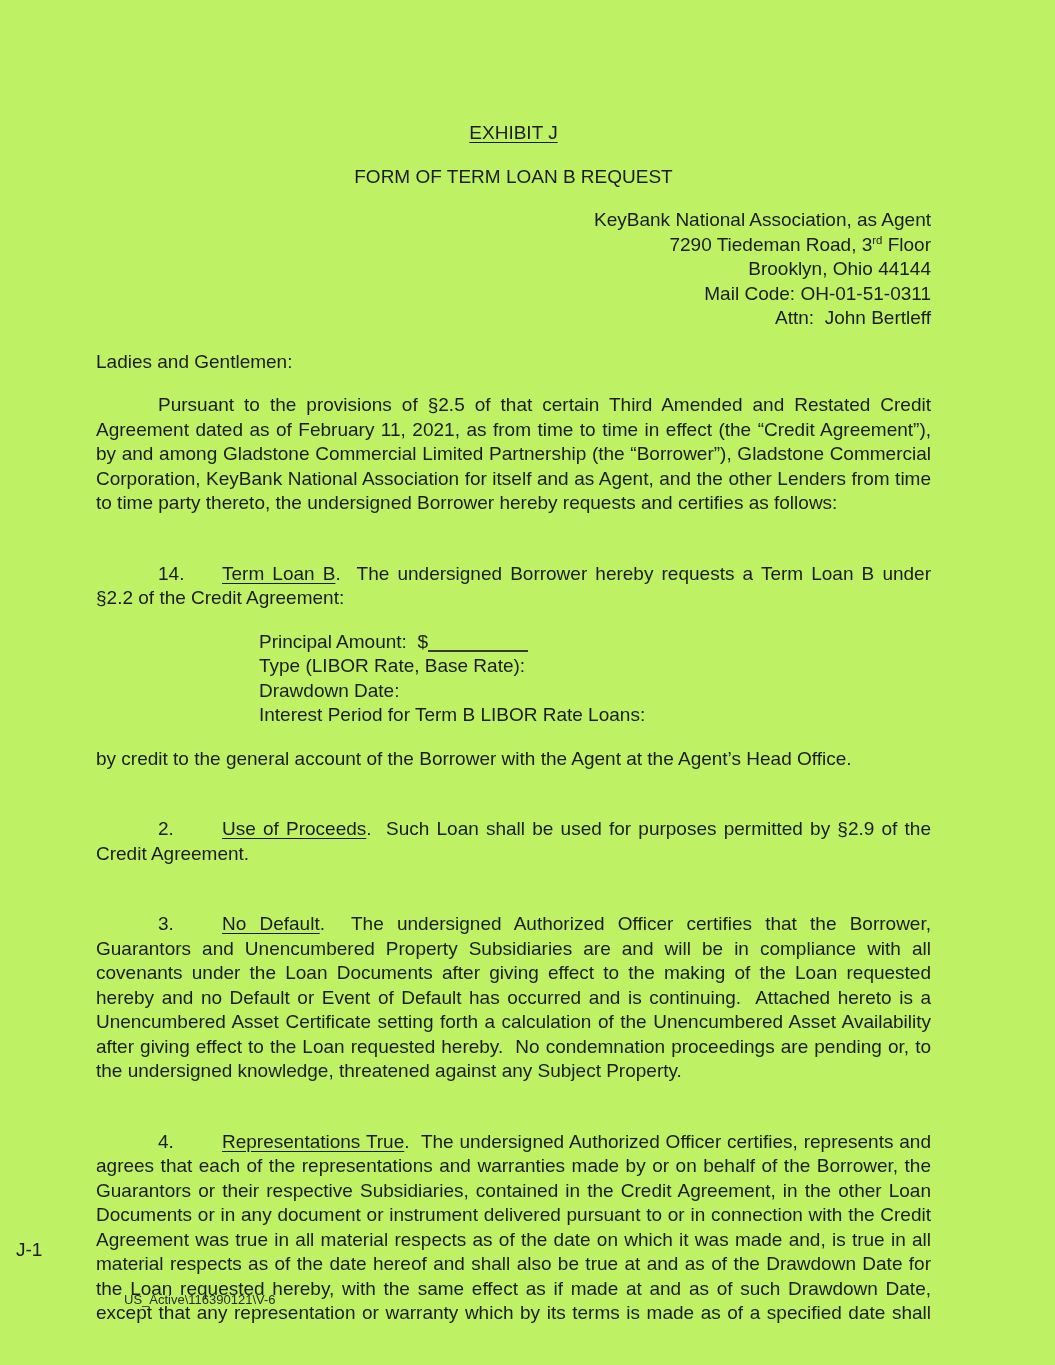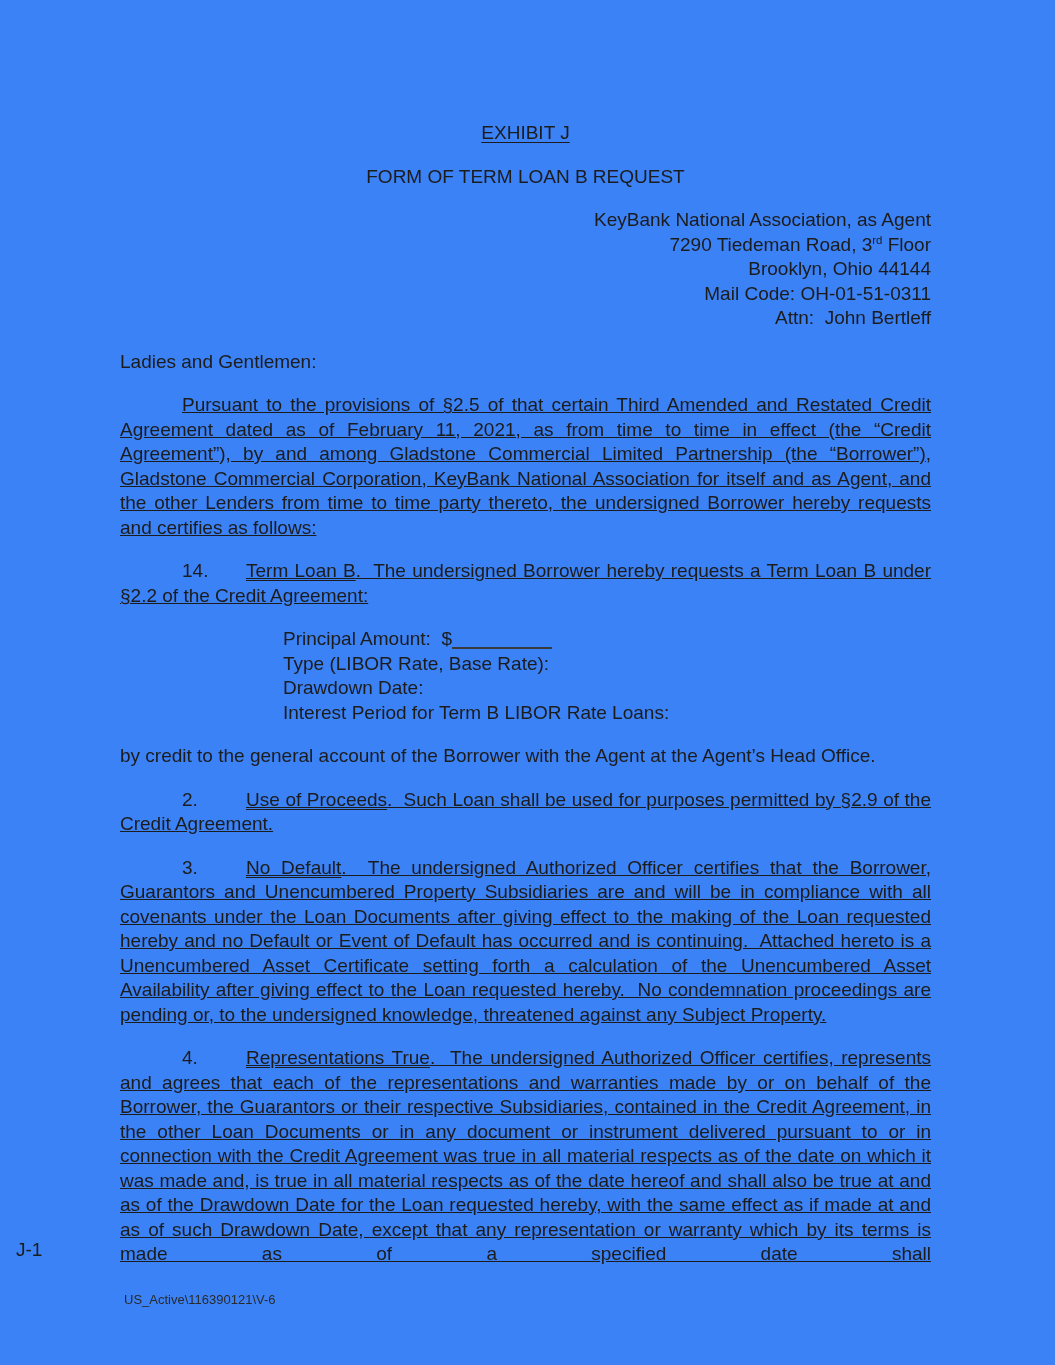--- a/index.html
+++ b/index.html
@@ -1,36 +1,36 @@
 <!DOCTYPE html>
 <html><head>
 <meta charset="utf-8">
 <style>
   html, body { margin:0; padding:0; background:#ffffff; }
   .page {
     position:relative;
     width:1055px; height:1365px;
-    background:#3b82f6;
+    background:#bef264;
     color:#1c1c1c;
     font-family:"Liberation Sans", sans-serif;
     font-size:19px;
     line-height:24.5px;
     box-sizing:border-box;
-    padding:121px 124px 0 120px;
+    padding:121px 124px 0 96px;
     overflow:hidden;
   }
   .blk { margin:19px 0 0 0; }
   .first { margin-top:0; }
   p { margin:0; }
   .center { text-align:center; }
   .u { text-decoration:underline; text-underline-offset:3px; }
   .just { text-align:justify; }
-  .ind { text-indent:62px;text-decoration:underline; }
+  .ind { text-indent:62px; }
   .cont { text-align-last:justify; }
-  .secnum { display:inline-block; width:64px; text-indent:0; }
+  .secnum { display:inline-block; width:64px; text-indent:0;margin-top:27px; }
   .addr div { white-space:pre-wrap;text-align:right; }
   .fields { margin-left:163px; }
   .blank {
     display:inline-block; width:100px; height:14px;
     border-bottom:2px solid #3a3a3a; margin-bottom:-4px;
   }
   sup { font-size:0.6em; line-height:0; }
   .pagenum { position:absolute; top:1238px; left:16px; width:1055px; }
   .docid { position:absolute; top:1288px; left:124px; font-size:13px; color:#2a2a2a; }
 </style>

